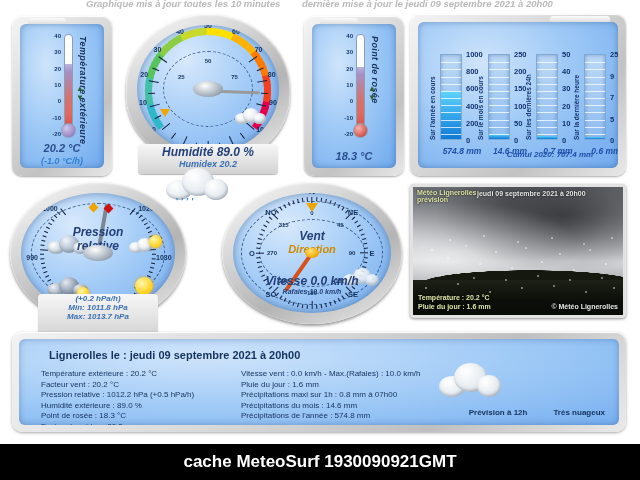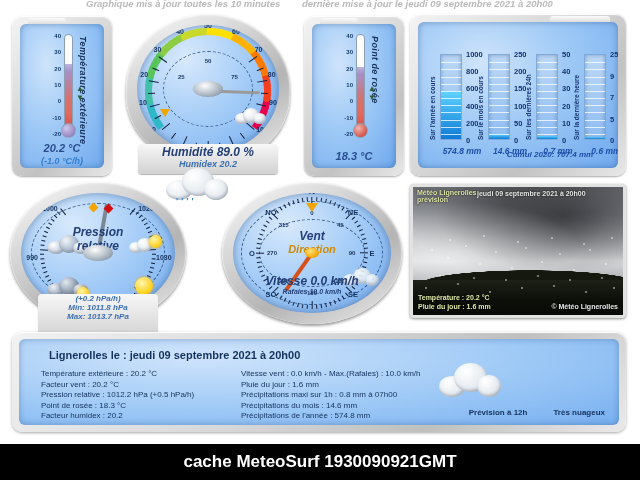--- a/index.html
+++ b/index.html
@@ -842,20 +842,21 @@
     <div class="ov" style="right:5px; bottom:5px; color:#e8e8e8;">© Météo Lignerolles</div>
   </div>
 
   <div class="summary" style="left:12px; top:332px; width:614px; height:100px;">
     <div class="inner">
       <div class="sum-head">Lignerolles le : jeudi 09 septembre 2021 à 20h00</div>
       <div class="sum-col left" id="sumLeft">
           <div>Température extérieure : 20.2 °C</div>
           <div>Facteur vent : 20.2 °C</div>
           <div>Pression relative : 1012.2 hPa (+0.5 hPa/h)</div>
+          <div>Humidité extérieure : 89.0 %</div>
           <div>Point de rosée : 18.3 °C</div>
           <div>Facteur humidex : 20.2</div>
         </div>
       <div class="sum-col right" id="sumRight">
           <div>Vitesse vent : 0.0 km/h  -  Max.(Rafales) : 10.0 km/h</div>
           <div>Pluie du jour : 1.6 mm</div>
           <div>Précipitations maxi sur 1h : 0.8 mm à 07h00</div>
           <div>Précipitations du mois : 14.6 mm</div>
           <div>Précipitations de l'année : 574.8 mm</div>
         </div>

